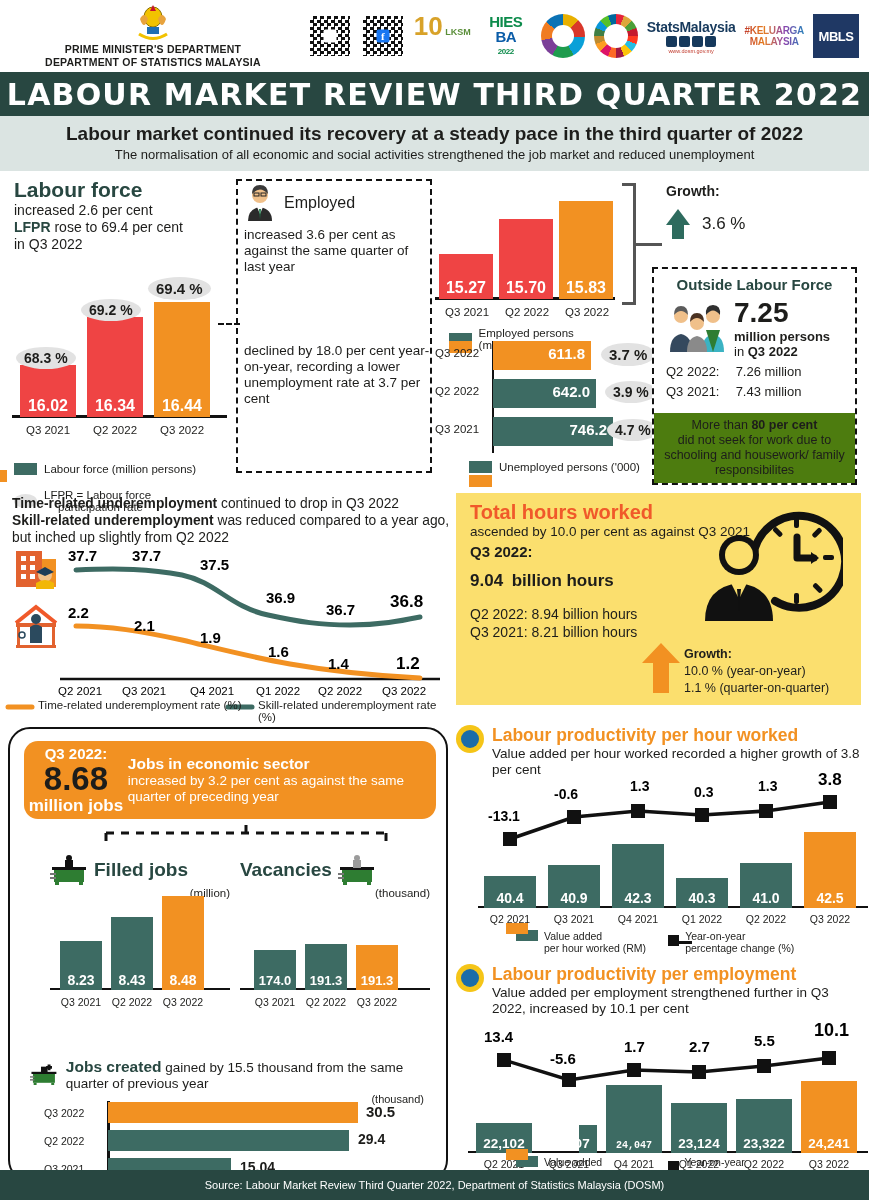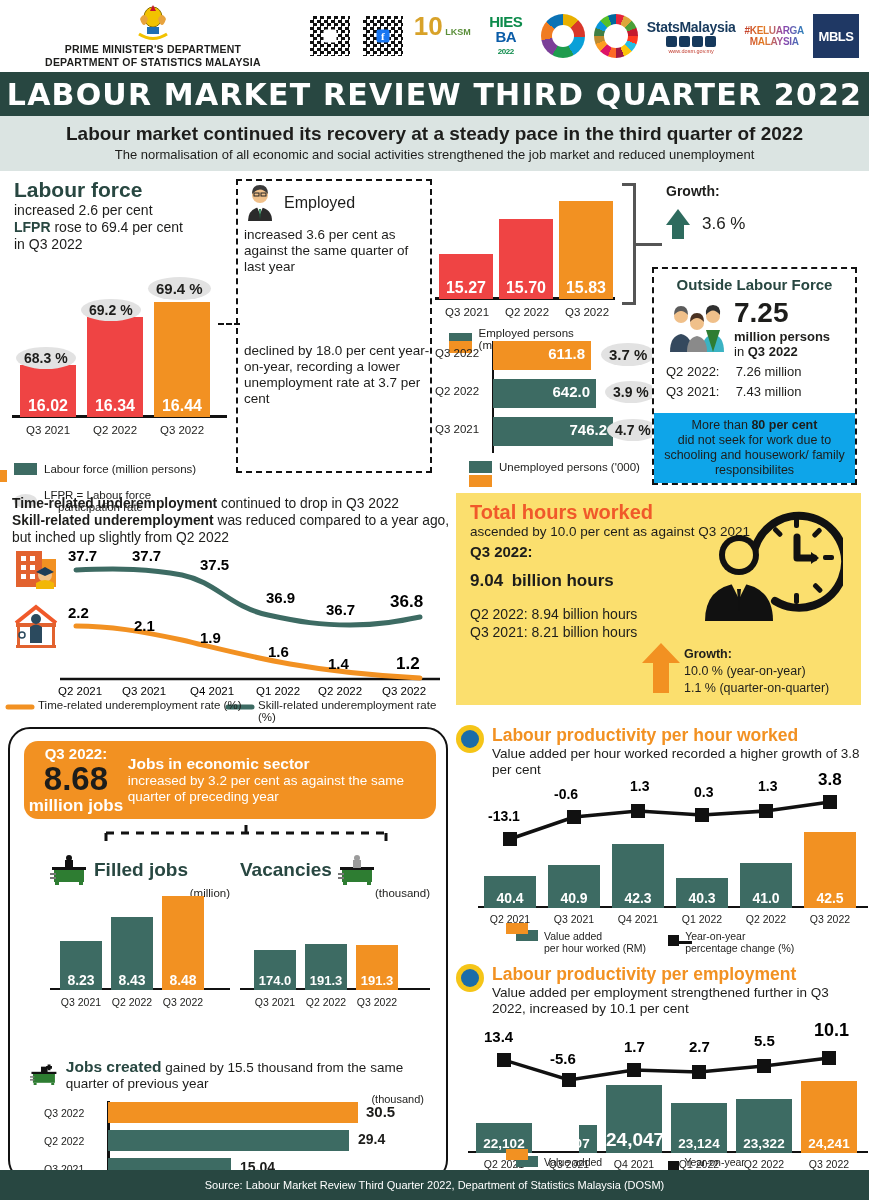--- a/index.html
+++ b/index.html
@@ -122,21 +122,21 @@
   .hlab{position:absolute;left:0;width:56px;text-align:left;font-size:11.5px;}
   .vaxis{position:absolute;left:57px;top:0;width:2px;height:112px;background:#111;}
 
   
   .olf{position:absolute;left:652px;top:96px;width:205px;height:218px;border:2px dashed #111;
       background:#fff;}
   .olf h3{text-align:center;font-size:15px;font-weight:bold;color:#284741;margin-top:7px;}
   .olf .big{font-size:28px;font-weight:bold;}
   .olf .mp{font-size:13px;font-weight:bold;line-height:15px;}
   .olf .qrow{font-size:13px;margin:5px 0 0 12px;}
-  .olf .note{background:#0ea5e9;font-size:12.5px;text-align:center;line-height:15px;padding:5px 4px;
+  .olf .note{background:#4d7c0f;font-size:12.5px;text-align:center;line-height:15px;padding:5px 4px;
       position:absolute;bottom:0;left:0;right:0;}
 
   
   .row2{position:relative;height:230px;}
   .ue{position:absolute;left:12px;top:4px;width:448px;}
   .ue .t{font-size:13.8px;line-height:17px;}
   .ue .t b{font-weight:bold;}
   .uechart{position:absolute;left:0;top:48px;width:448px;height:175px;}
   .hours{position:absolute;left:456px;top:2px;width:405px;height:212px;background:#fbdf6e;}
   .hours h3{color:#f0592a;font-size:20px;font-weight:bold;margin:8px 0 0 14px;}
@@ -822,21 +822,21 @@
             <div class="xl" style="left:-4px;width:64px;">Q2 2021</div>
           </div>
           <div class="pbar" style="left:73px;width:56px;padding-left:38px;">
             <div class="fill" style="height:28px;">
                 <div class="v" style="font-size:13.5px;">22,007</div>
               </div>
             <div class="xl" style="left:-4px;width:64px;">Q3 2021</div>
           </div>
           <div class="pbar" style="left:138px;width:56px;">
             <div class="fill" style="height:68px;">
-                <div class="v" style="font-size:19px;">24,047</div>
+                <div class="v" style="font-size:10px;font-family:Liberation Mono, monospace;">24,047</div>
               </div>
             <div class="xl" style="left:-4px;width:64px;">Q4 2021</div>
           </div>
           <div class="pbar" style="left:203px;width:56px;">
             <div class="fill" style="height:50px;">
                 <div class="v" style="font-size:13.5px;">23,124</div>
               </div>
             <div class="xl" style="left:-4px;width:64px;">Q1 2022</div>
           </div>
           <div class="pbar" style="left:268px;width:56px;">

